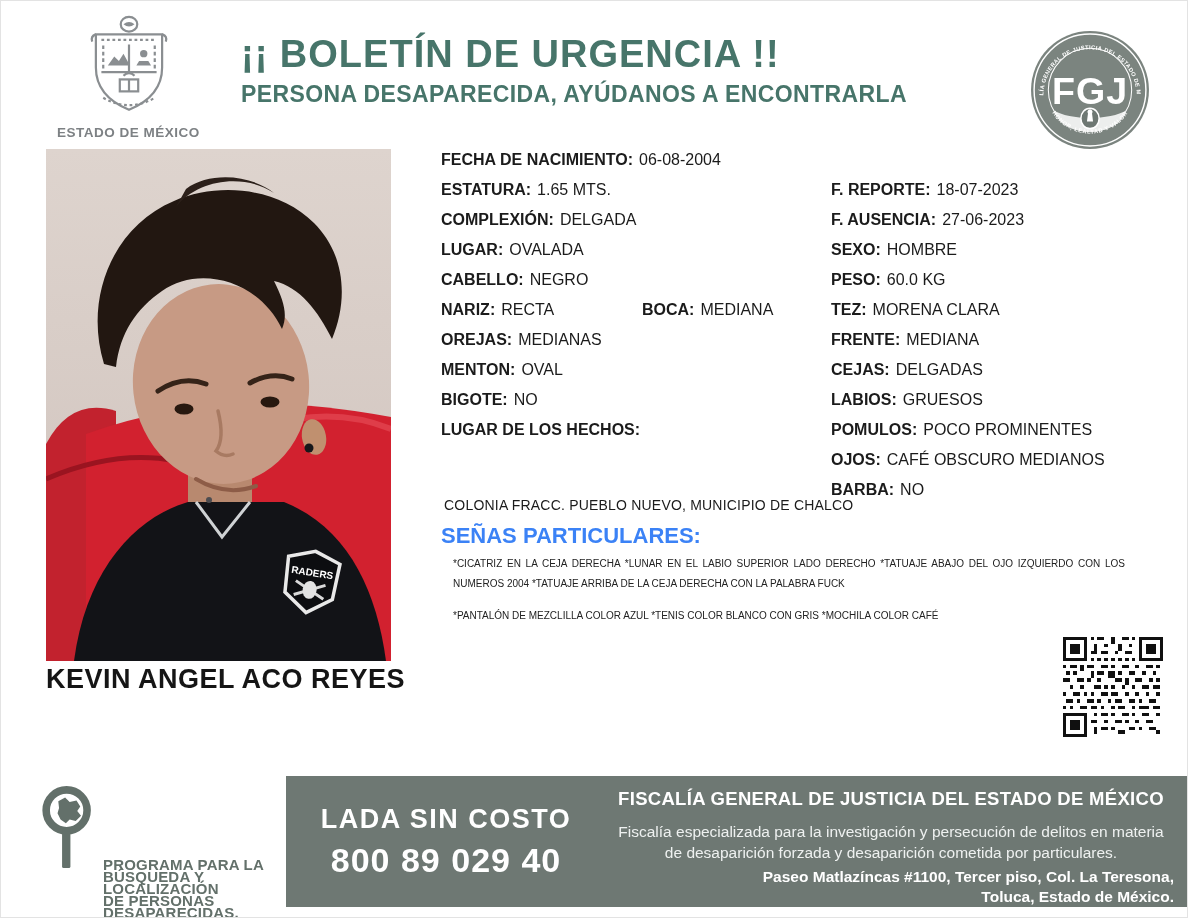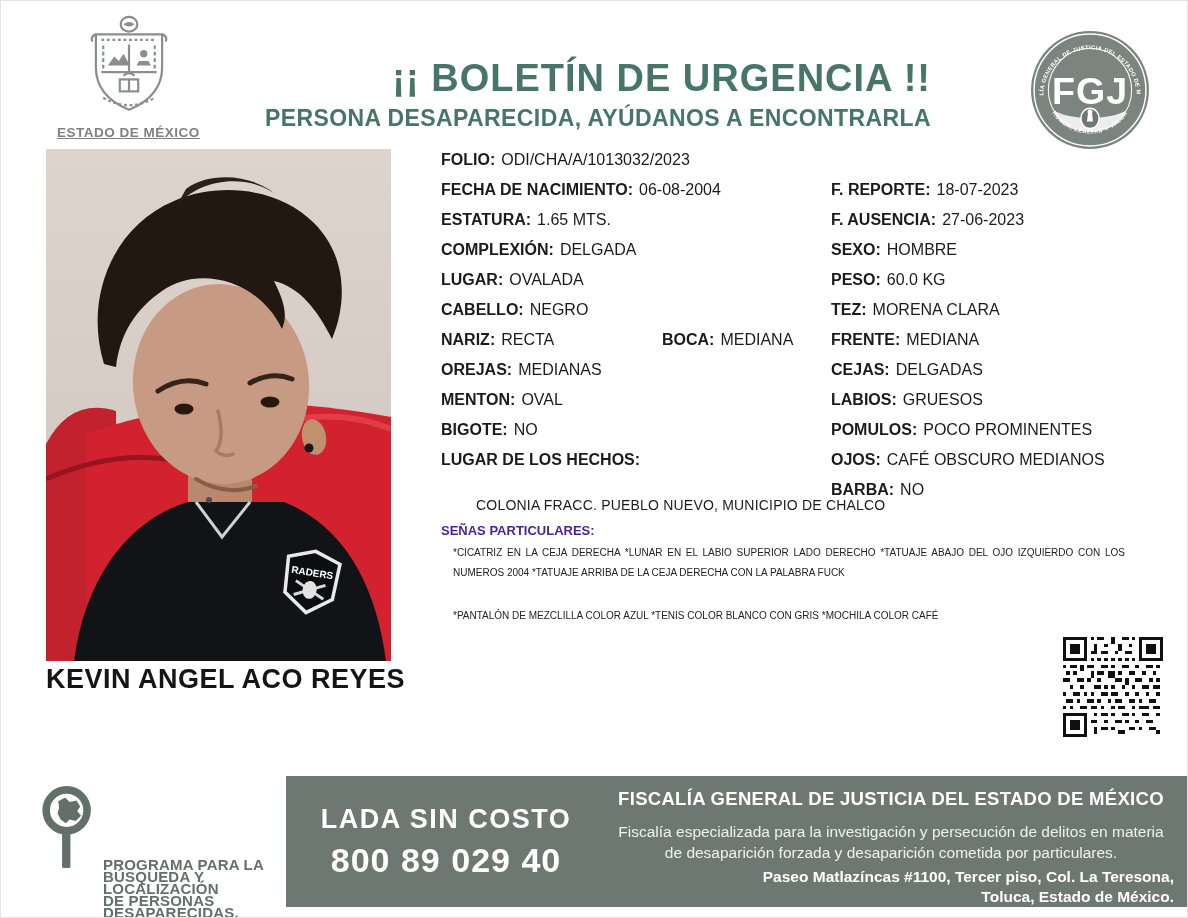--- a/index.html
+++ b/index.html
@@ -4,39 +4,39 @@
 <style>
   html,body{margin:0;padding:0;background:#f2f2f2;}
   *{box-sizing:border-box;}
   .page{
     position:relative;width:1188px;height:918px;background:#ffffff;
     border:1px solid #e3e3e3;overflow:hidden;
     font-family:"Liberation Sans",sans-serif;color:#1b1b1b;
   }
   
   .state-logo{position:absolute;left:40px;top:14px;width:175px;text-align:center;}
-  .state-caption{margin-top:2px;font-size:13.5px;font-weight:bold;letter-spacing:.5px;color:#7d8184;text-decoration:underline;}
-  .title-block{position:absolute;left:240px;top:34px;width:690px;text-align:right;color:#47756a;margin-top:24px;}
+  .state-caption{margin-top:2px;font-size:13.5px;font-weight:bold;letter-spacing:.5px;color:#7d8184;}
+  .title-block{position:absolute;left:240px;top:34px;width:690px;text-align:left;color:#47756a;}
   .title-main{font-size:38px;font-weight:bold;letter-spacing:1px;line-height:1.05;}
   .title-sub{font-size:23px;font-weight:bold;letter-spacing:.4px;margin-top:6px;}
   .fgj-badge{position:absolute;left:1028px;top:28px;width:122px;height:122px;}
   
   .photo{position:absolute;left:45px;top:148px;width:345px;height:512px;overflow:hidden;background:#d9cfc9;}
   .person-name{position:absolute;left:45px;top:663px;width:420px;font-size:27px;font-weight:bold;letter-spacing:.5px;color:#151515;}
   
   .col-left{position:absolute;left:440px;top:144px;width:392px;}
   .col-right{position:absolute;left:830px;top:174px;width:352px;}
   .frow{height:30px;display:flex;align-items:center;position:relative;font-size:16px;white-space:nowrap;}
   .flabel{font-weight:bold;margin-right:6px;}
-  .boca-group{position:absolute;left:221px;display:flex;}
-  .lugar-value{position:absolute;left:475px;top:496px;font-size:14px;letter-spacing:.2px;}
+  .boca-group{position:absolute;left:201px;display:flex;}
+  .lugar-value{position:absolute;left:443px;top:496px;font-size:14px;letter-spacing:.2px;}
   .section{position:absolute;left:440px;}
   .section.senas{top:522px;width:700px;}
   .section.vestimenta{top:600px;width:600px;}
-  .section h3{margin:0;font-size:13px;font-weight:bold;color:#4c1d95;}
+  .section h3{margin:0;font-size:22px;font-weight:bold;color:#3b82f6;}
   .section p{margin:5px 12px 0 12px;font-size:10px;line-height:20px;color:#222;}
   .section.senas p{width:672px;text-align:justify;}
   .section.vestimenta p{width:552px;}
   .qr{position:absolute;left:1062px;top:636px;width:100px;height:100px;}
   
   .footer-gray{position:absolute;left:285px;top:775px;width:950px;height:131px;background:#6e7873;}
   .lada-block{position:absolute;left:0;top:28px;width:320px;text-align:center;color:#fff;}
   .lada-label{font-size:27px;font-weight:bold;letter-spacing:1.5px;}
   .lada-number{font-size:34px;font-weight:bold;letter-spacing:1px;margin-top:6px;}
   .fgj-footer{position:absolute;left:322px;top:12px;width:566px;color:#fff;}
@@ -134,24 +134,20 @@
         <text x="0" y="-5" text-anchor="middle" font-family="Liberation Sans,sans-serif" font-weight="bold" font-size="10" fill="#ffffff">RADERS</text>
         <path d="M-15,2 L15,16 M15,2 L-15,16" stroke="#d9d9d9" stroke-width="3"></path>
         <ellipse cx="0" cy="9" rx="7" ry="9" fill="#e3e3e3"></ellipse>
       </g>
     </svg>
   </div>
 
   <div class="person-name">KEVIN ANGEL ACO REYES</div>
 
   <div class="col-left">
-    <div class="frow">
-        <span class="flabel">FOLIO:</span>
-        <span class="fvalue">ODI/CHA/A/1013032/2023</span>
-      </div>
     <div class="frow">
         <span class="flabel">FECHA DE NACIMIENTO:</span>
         <span class="fvalue">06-08-2004</span>
       </div>
     <div class="frow">
         <span class="flabel">ESTATURA:</span>
         <span class="fvalue">1.65 MTS.</span>
       </div>
     <div class="frow">
         <span class="flabel">COMPLEXIÓN:</span>

